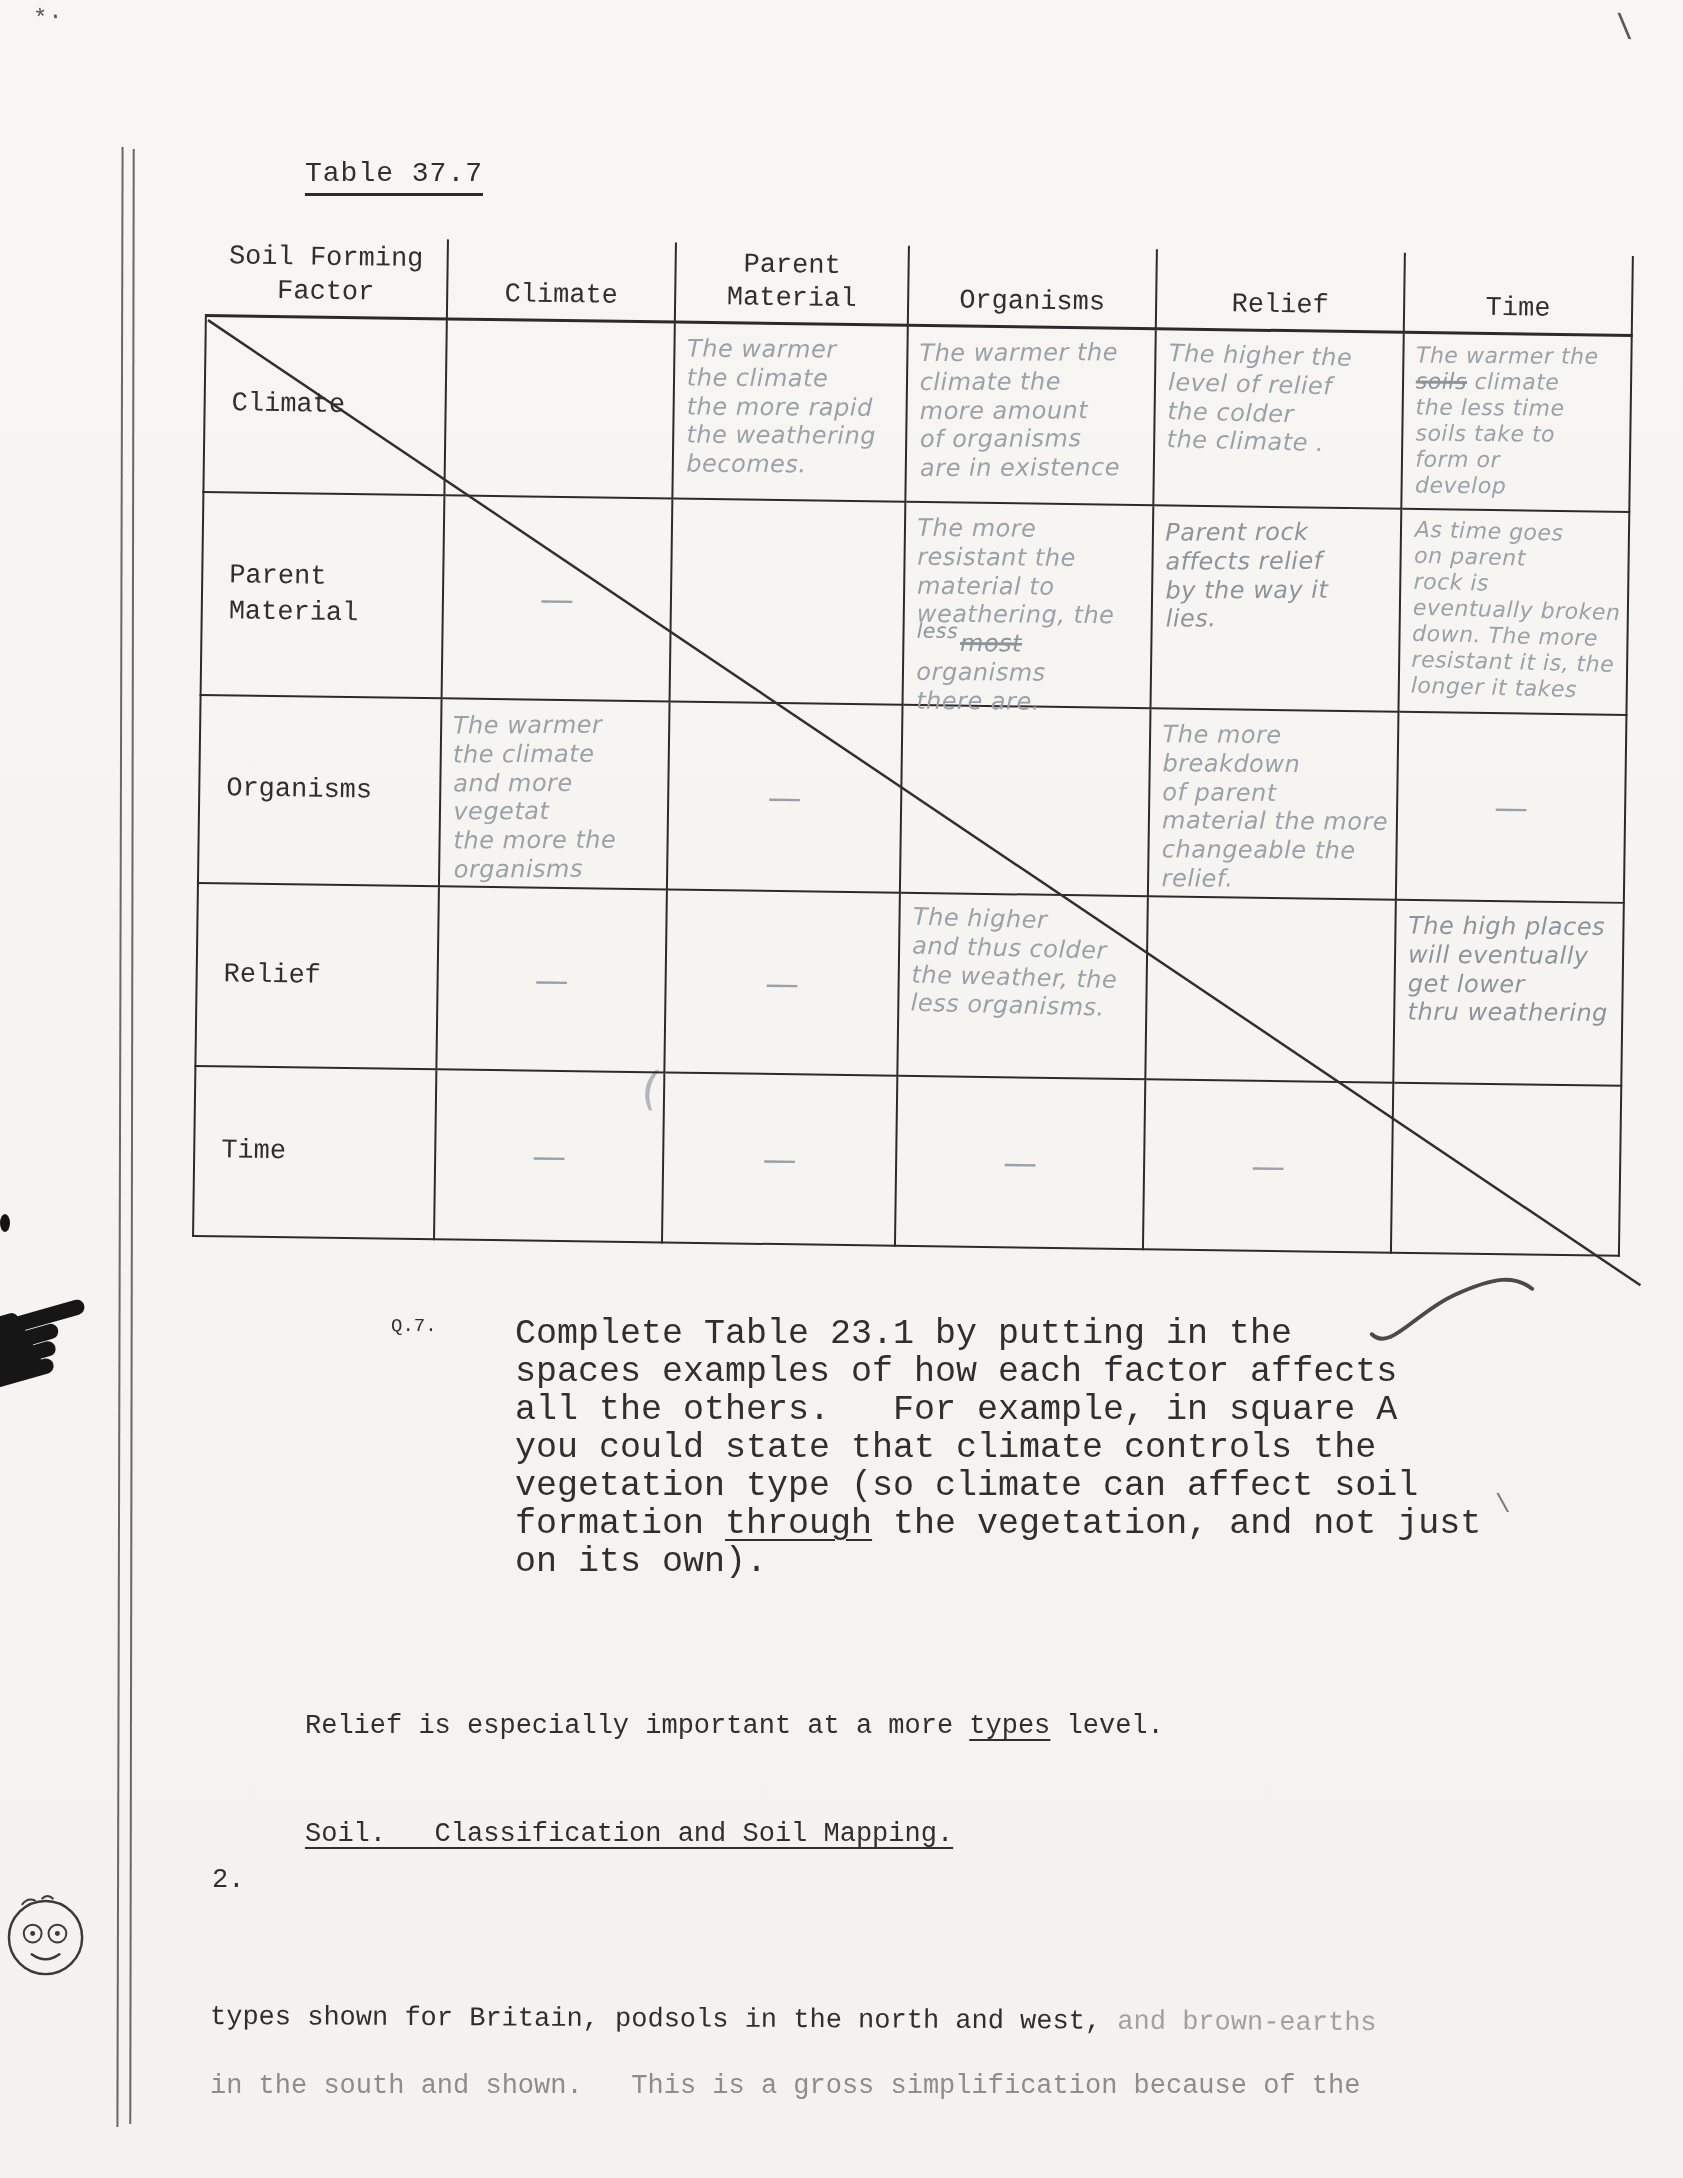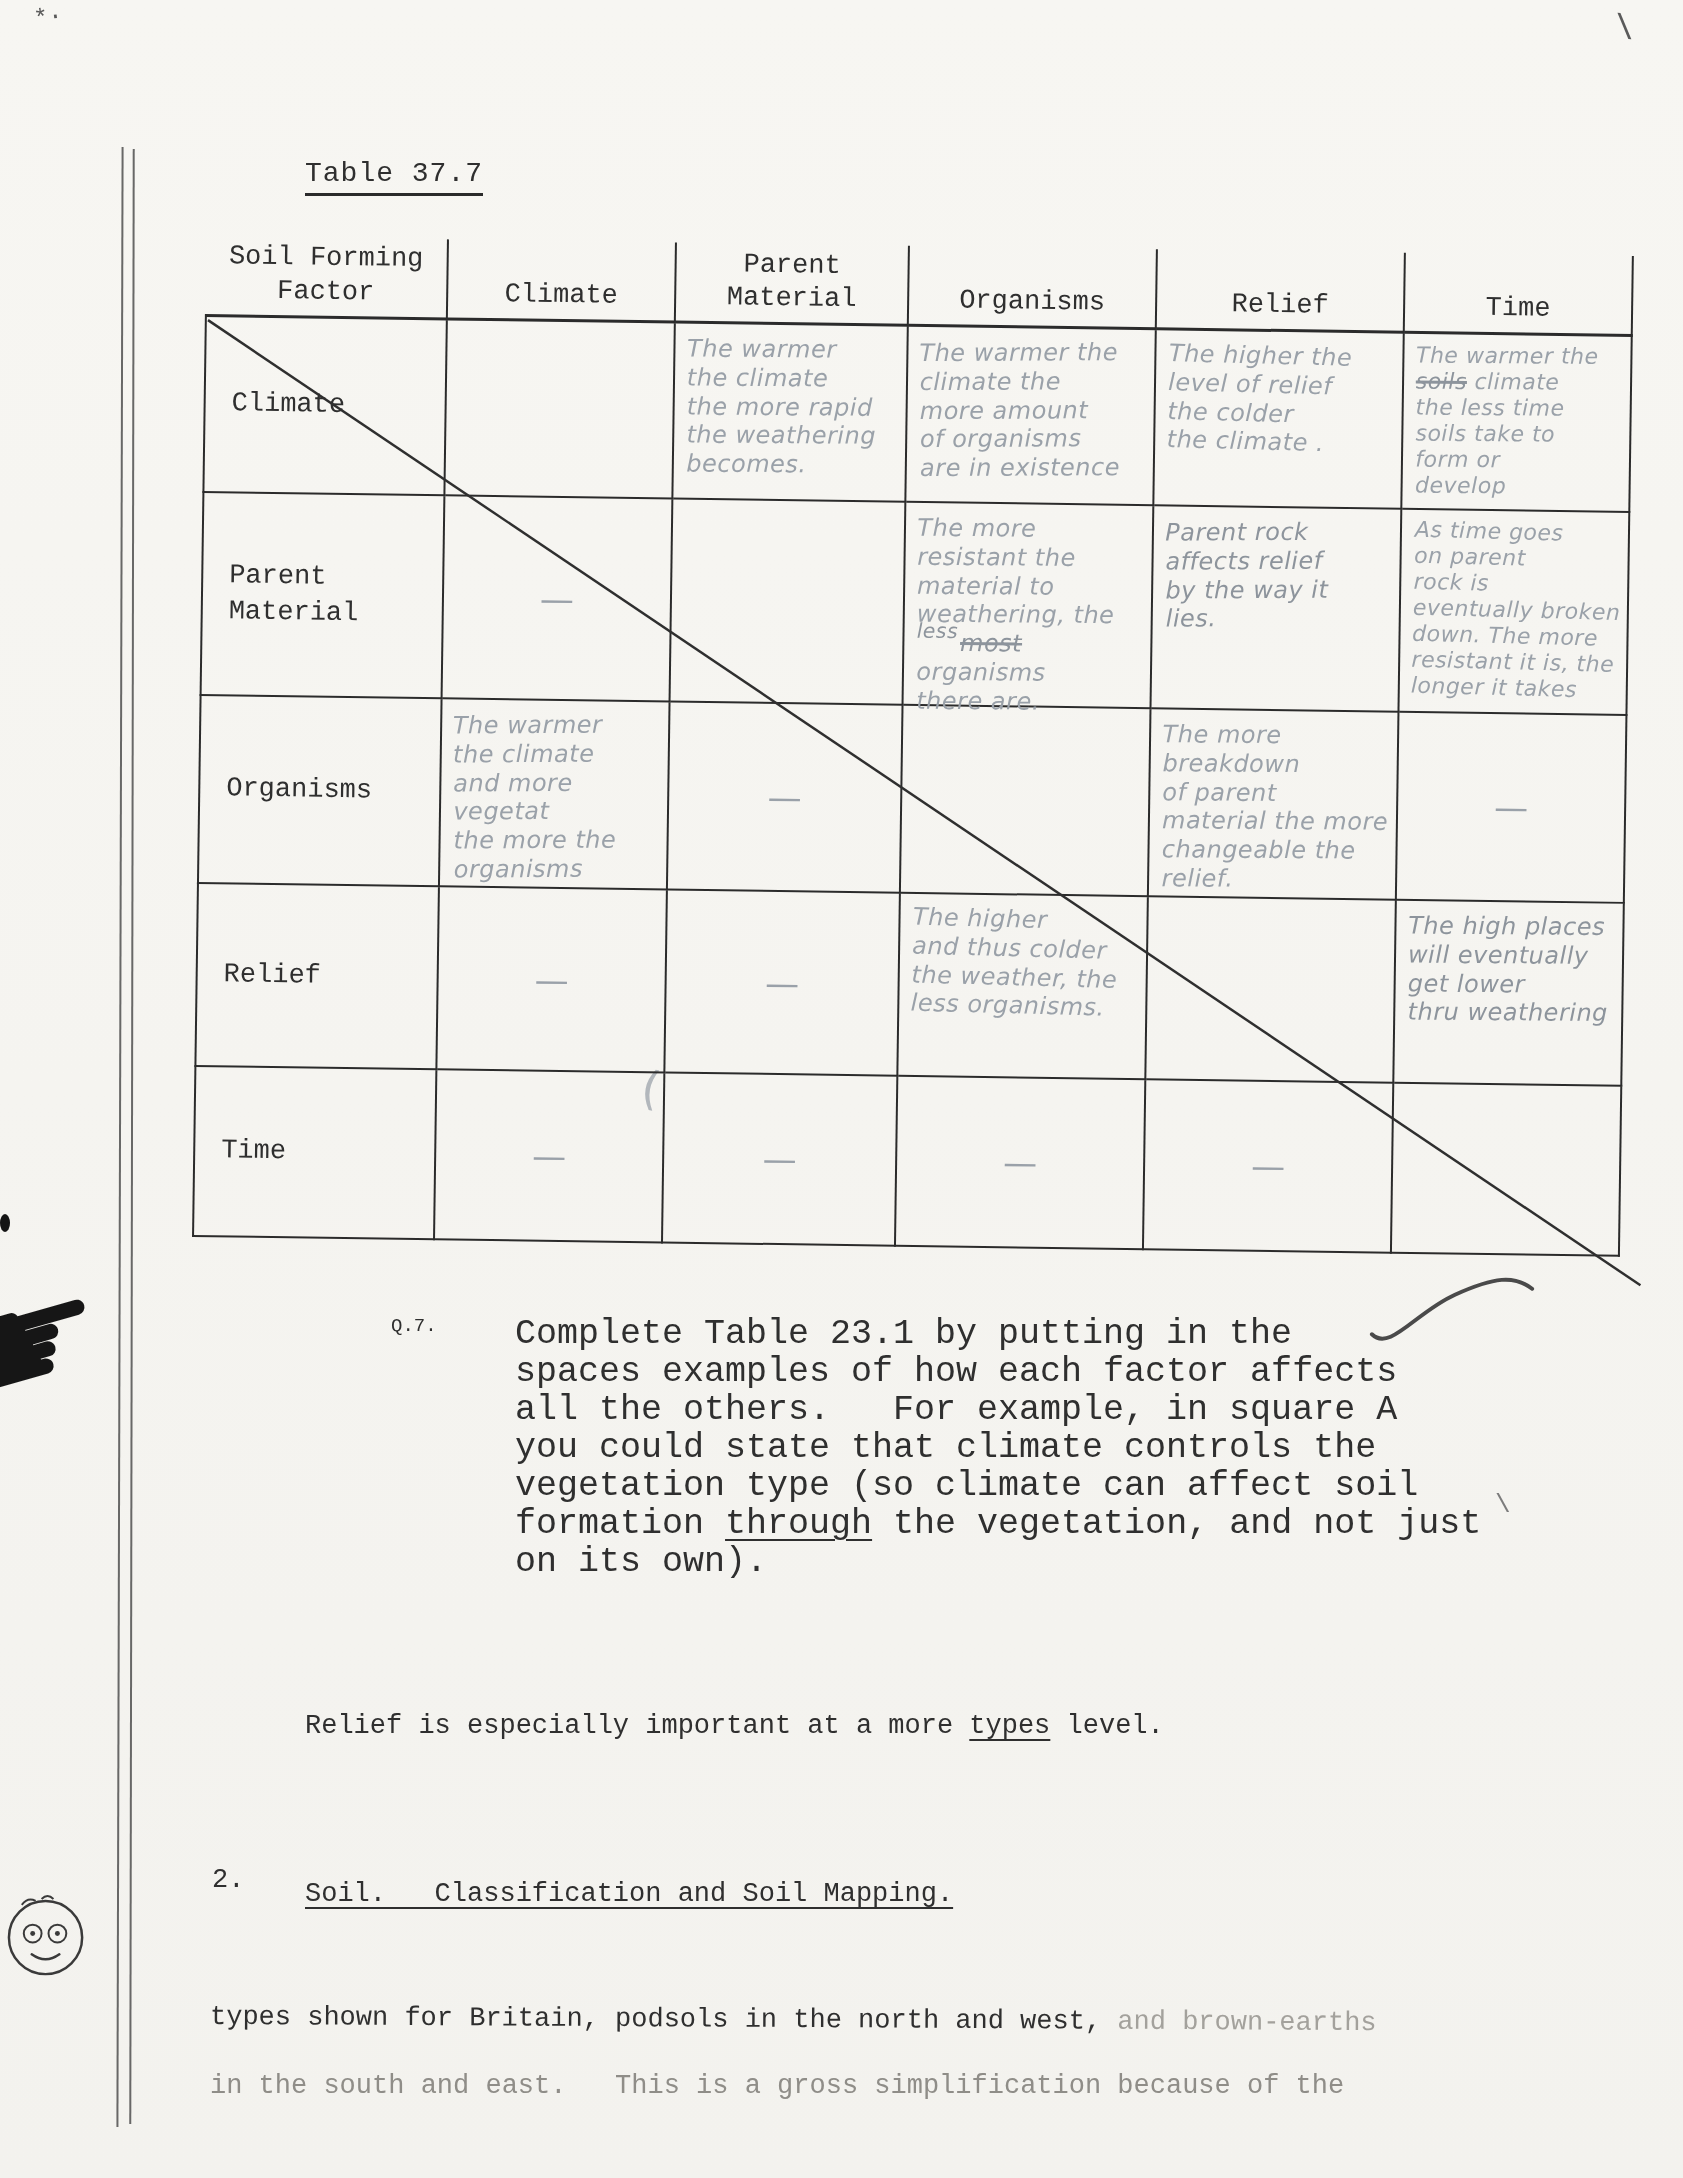--- a/index.html
+++ b/index.html
@@ -229,23 +229,23 @@
       <div class="mline">you could state that climate controls the</div>
       <div class="mline">vegetation type (so climate can affect soil</div>
       <div class="mline"><span>formation </span><span class="u">through</span><span> the vegetation, and not just</span></div>
       <div class="mline">on its own).</div>
     </div>
   </div>
 
   <div class="noteline" style="left:305px; top:1711px;"><span>Relief is especially important at a more </span><span class="u">types</span><span> level.</span></div>
 
   <div class="noteline" style="left:212px; top:1865px;">2.</div>
-  <div class="noteline" style="left:305px; top:1879px;"><span class="u">Soil.   Classification and Soil Mapping.</span></div>
+  <div class="noteline" style="left:305px; top:1819px;"><span class="u">Soil.   Classification and Soil Mapping.</span></div>
   <div class="noteline" style="left:210px; top:2005px; transform:rotate(0.3deg);"><span>types shown for Britain, podsols in the north and west, </span><span class="faded">and brown-earths</span></div>
-  <div class="noteline dim" style="left:210px; top:2071px;">in the south and east.   This is a gross simplification because of the</div>
+  <div class="noteline dim" style="left:210px; top:2071px;">in the south and shown.   This is a gross simplification because of the</div>
 
   <svg class="doodle" width="94" height="94" viewBox="0 0 95 95">
     <circle cx="44" cy="45" r="37" fill="none" stroke="#3a3a3a" stroke-width="2.5"></circle>
     <circle cx="31" cy="41" r="9" fill="none" stroke="#3a3a3a" stroke-width="2"></circle>
     <circle cx="56" cy="41" r="9" fill="none" stroke="#3a3a3a" stroke-width="2"></circle>
     <circle cx="31" cy="41" r="2.5" fill="#3a3a3a"></circle>
     <circle cx="56" cy="41" r="2.5" fill="#3a3a3a"></circle>
     <path d="M30 62 Q44 72 58 62" fill="none" stroke="#3a3a3a" stroke-width="2.5" stroke-linecap="round"></path>
     <path d="M20 12 Q26 4 34 8 M40 6 Q46 0 52 6" fill="none" stroke="#3a3a3a" stroke-width="2"></path>
   </svg>

